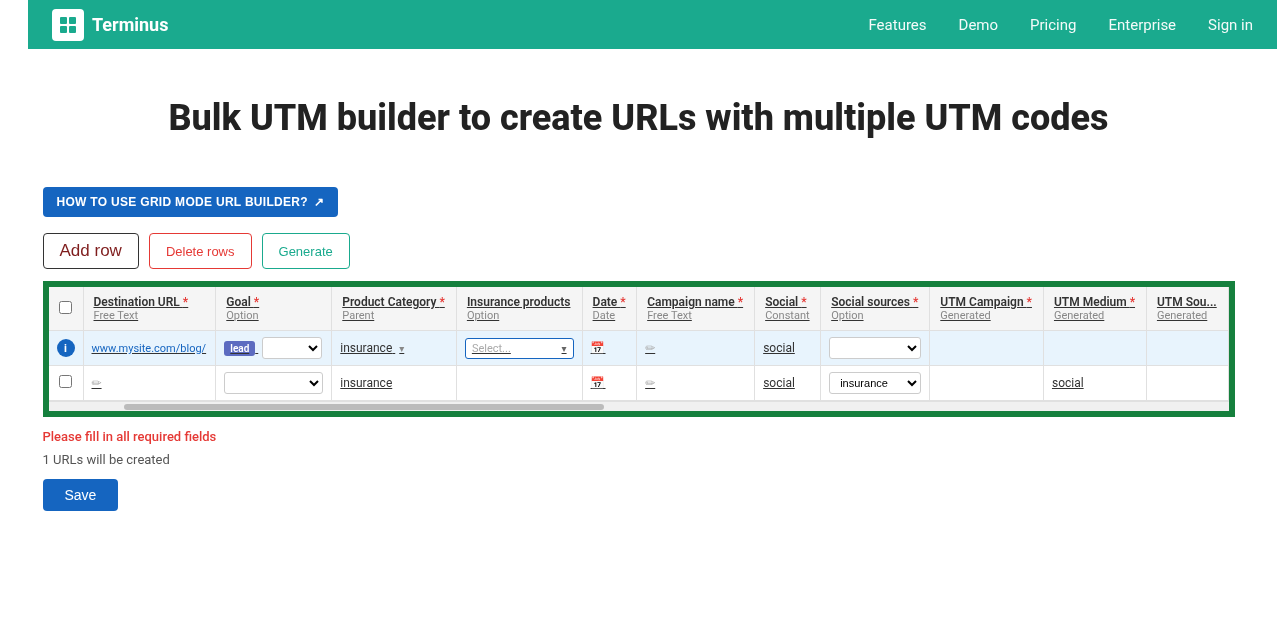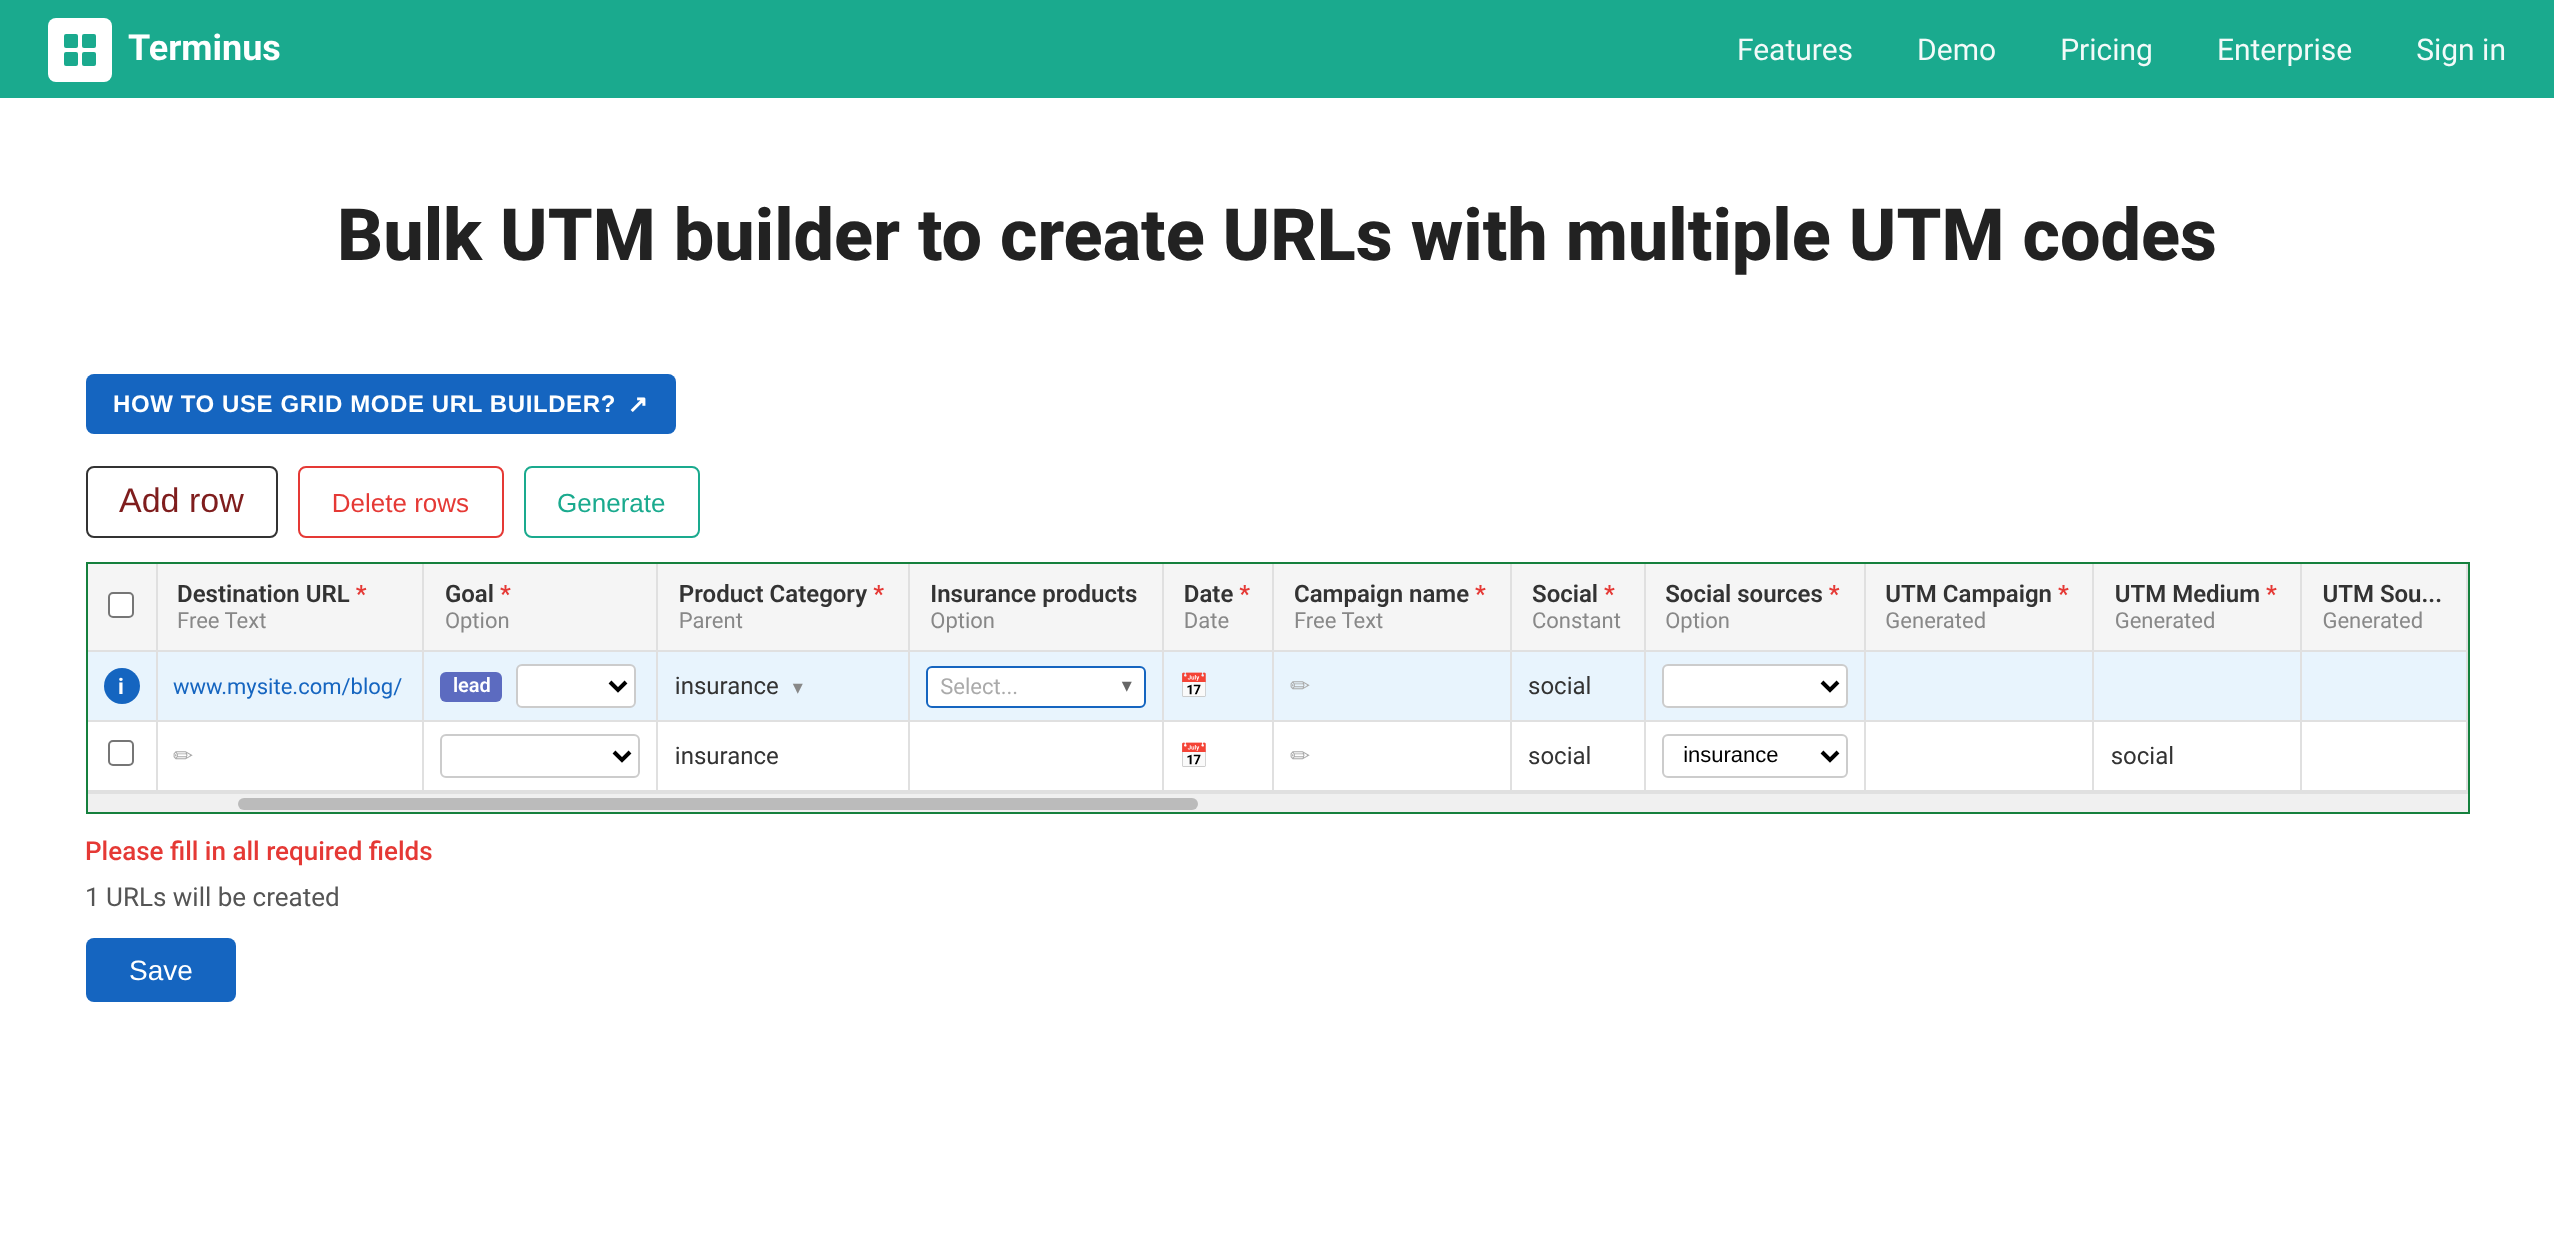--- a/index.html
+++ b/index.html
@@ -5,20 +5,21 @@
     * { box-sizing: border-box; margin: 0; padding: 0; }
     body { font-family: -apple-system, BlinkMacSystemFont, 'Segoe UI', Roboto, sans-serif; background: #fff; color: #333; }
 
     
     .navbar {
       background: #1aaa8e;
       display: flex;
       align-items: center;
       padding: 0 24px;
       height: 49px;
+      margin-left: 28px;
     }
     .navbar-brand {
       display: flex;
       align-items: center;
       gap: 8px;
       color: #fff;
       font-weight: 700;
       font-size: 18px;
       flex: 1;
     }
@@ -132,23 +133,24 @@
       background: #fff;
       color: #1aaa8e;
       padding: 7px 16px;
       font-size: 13px;
       border-radius: 4px;
       cursor: pointer;
     }
 
     
     .table-wrapper {
-      border: 1px solid #15803d;
+      border: 6px solid #15803d;
       overflow-x: auto;
       position: relative;
+      text-decoration: underline;
     }
 
     table {
       width: 100%;
       border-collapse: collapse;
       font-size: 12px;
     }
 
     thead tr {
       background: #f5f5f5;

